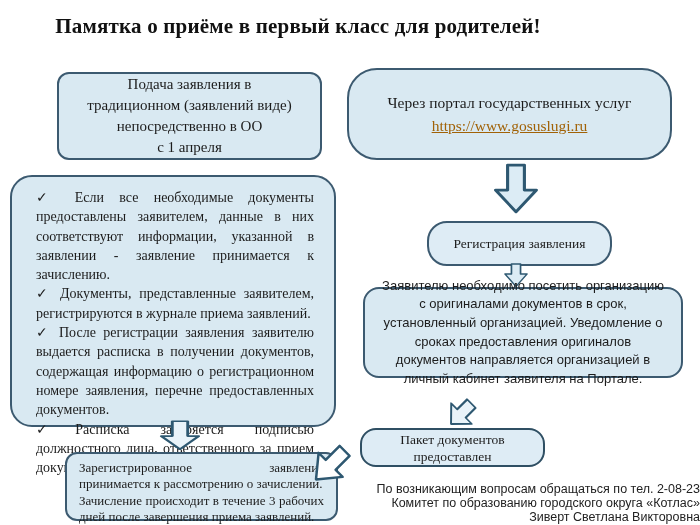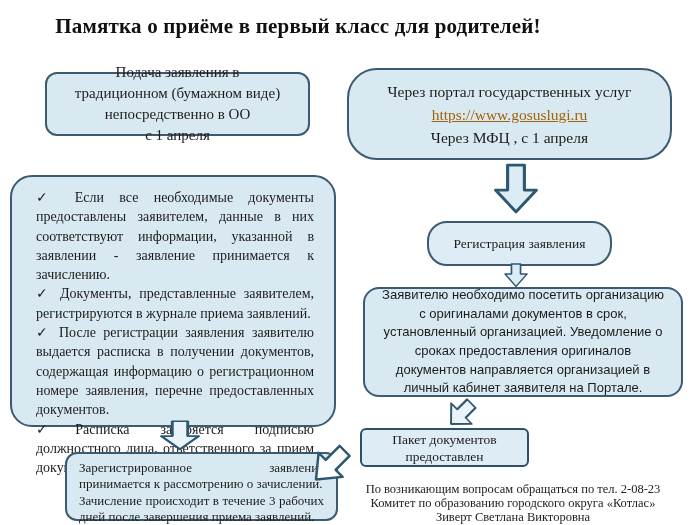--- a/index.html
+++ b/index.html
@@ -10,66 +10,66 @@
   }
   .title {
     position:absolute; top:14px; left:0; width:596px; text-align:center;
     font-size:21px; font-weight:bold; color:#111111; letter-spacing:0.2px;
   }
   .box {
     position:absolute; background:#d9e9f2; border:2px solid #3c5a70;
   }
   .center { display:flex; flex-direction:column; justify-content:center; align-items:center; text-align:center; }
 
-  .box-paper   { left:45px;  top:72px;  width:265px; height:64px;  border-radius:12px; font-size:15px; line-height:21px; }
+  .box-paper   { left:57px;  top:72px;  width:265px; height:88px;  border-radius:12px; font-size:15px; line-height:21px; }
   .box-portal  { left:347px; top:68px;  width:325px; height:92px;  border-radius:30px; font-size:15.5px; line-height:23px; }
   .gos-link    { color:#a16207; text-decoration:underline; font-weight:normal; }
 
   .box-checklist {
     left:10px; top:175px; width:326px; height:252px; border-radius:22px;
     border-width:2.5px; padding:11px 20px 8px 24px;font-family:Liberation Serif, serif;
   }
   .box-checklist p { text-align:justify; font-size:14px; line-height:19.3px; }
 
   .box-registration { left:427px; top:221px; width:185px; height:45px; border-radius:20px; background:#deecf5; font-size:13.5px; }
 
   .box-visit {
-    left:363px; top:287px; width:320px; height:110px; border-radius:16px; border-width:2.5px;
+    left:363px; top:287px; width:320px; height:91px; border-radius:16px; border-width:2.5px;
     font-family:"Liberation Sans","DejaVu Sans",sans-serif; font-size:13px; line-height:18.6px;
     padding:8px 14px;
   }
 
-  .box-package { left:360px; top:428px; width:169px; height:39px; border-radius:6px; border-width:2.5px; border-color:#2f4f63; background:#deecf5; font-size:13.5px; line-height:17px; }
+  .box-package { left:360px; top:428px; width:185px; height:39px; border-radius:16px; border-width:2.5px; border-color:#2f4f63; background:#deecf5; font-size:13.5px; line-height:17px; }
 
   .box-enrollment { left:65px; top:452px; width:273px; height:69px; border-radius:12px; padding:6px 12px 4px 12px; }
   .box-enrollment p { text-align:justify; font-size:13px; line-height:16.3px; }
 
   .footer {
-    position:absolute; left:342px; top:482px; width:342px; text-align:center;
-    font-family:Liberation Serif, serif; font-size:12.5px; line-height:14px; color:#222222;
+    position:absolute; left:358px; top:482px; width:342px; text-align:right;
+    font-family:Liberation Sans, sans-serif; font-size:12.5px; line-height:14px; color:#222222;
   }
 
   .arrow { position:absolute; }
   .arrow svg { display:block; width:100%; height:100%; }
   .arrow polygon { stroke:#2e5871; stroke-width:2.6; stroke-linejoin:round; }
   .arrow-blue polygon  { fill:#dcecf5; }
   .arrow-pale polygon  { fill:#e9f3f9; }
   .arrow-white polygon { fill:#ffffff; }
   .rot45 { transform:rotate(45deg); }
 </style>
 </head>
 <body>
 
 <div class="stage">
 
   <div class="title">Памятка о приёме в первый класс для родителей!</div>
 
   <div class="box box-paper center">
     <div>Подача заявления в</div>
-    <div>традиционном (бумажном виде)</div>
+    <div>традиционном (заявлений виде)</div>
     <div>непосредственно в ОО</div>
     <div>с  1 апреля</div>
   </div>
 
   <div class="box box-checklist">
     <p>✓ Если все необходимые документы предоставлены заявителем, данные в них соответствуют информации, указанной в заявлении - заявление принимается к зачислению.</p>
     <p>✓ Документы, представленные заявителем, регистрируются в журнале приема заявлений.</p>
     <p>✓ После регистрации заявления заявителю выдается расписка в получении документов, содержащая информацию о регистрационном номере заявления, перечне предоставленных документов.</p>
     <p>✓Расписка заверяется подписью должностного лица, ответственного за прием документов и печатью ОО.</p>
   </div>
@@ -81,21 +81,20 @@
   </div>
 
   <div class="box box-enrollment">
     <p>Зарегистрированное заявление принимается к рассмотрению о зачислении.</p>
     <p>Зачисление происходит в течение 3 рабочих дней после завершения приема заявлений.</p>
   </div>
 
   <div class="box box-portal center">
     <div>Через портал государственных услуг</div>
     <div class="gos-link">https://www.gosuslugi.ru</div>
-    <div>Через МФЦ , с 1 апреля</div>
   </div>
 
   <div class="arrow arrow-blue" style="left:492px; top:163px; width:48px; height:52px;">
     <svg viewBox="0 0 40 50" preserveAspectRatio="none">
         <polygon points="13,2 27,2 27,26 37,26 20,47 3,26 13,26"></polygon>
       </svg>
   </div>
 
   <div class="box box-registration center">
     <div>Регистрация заявления</div>

